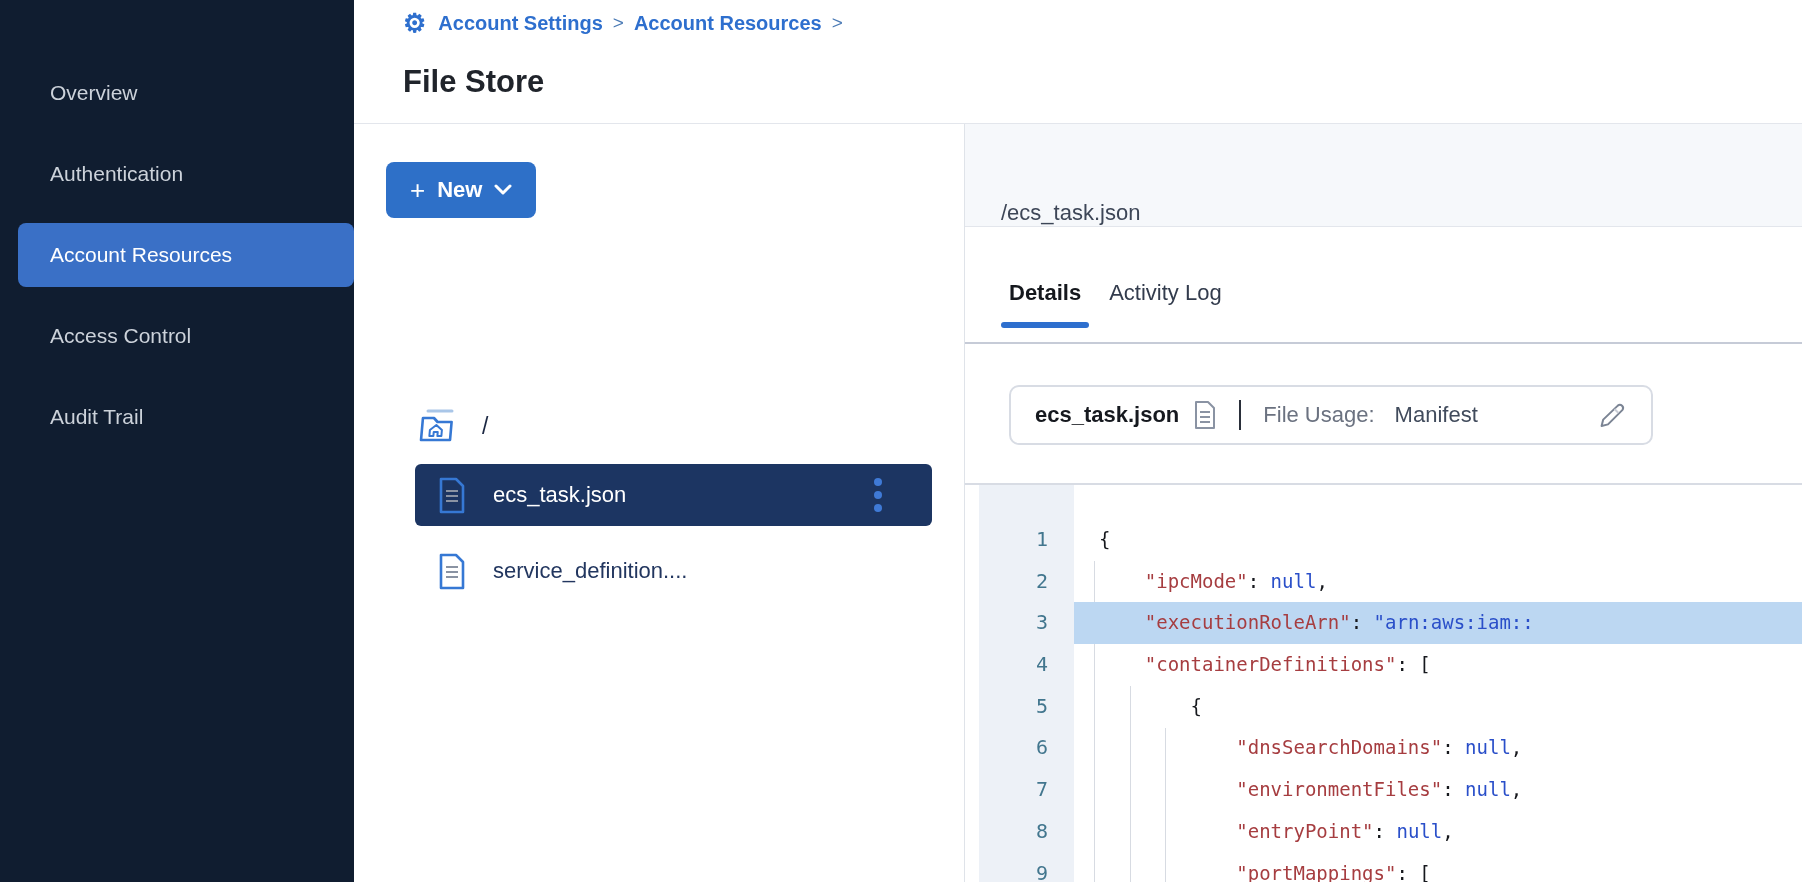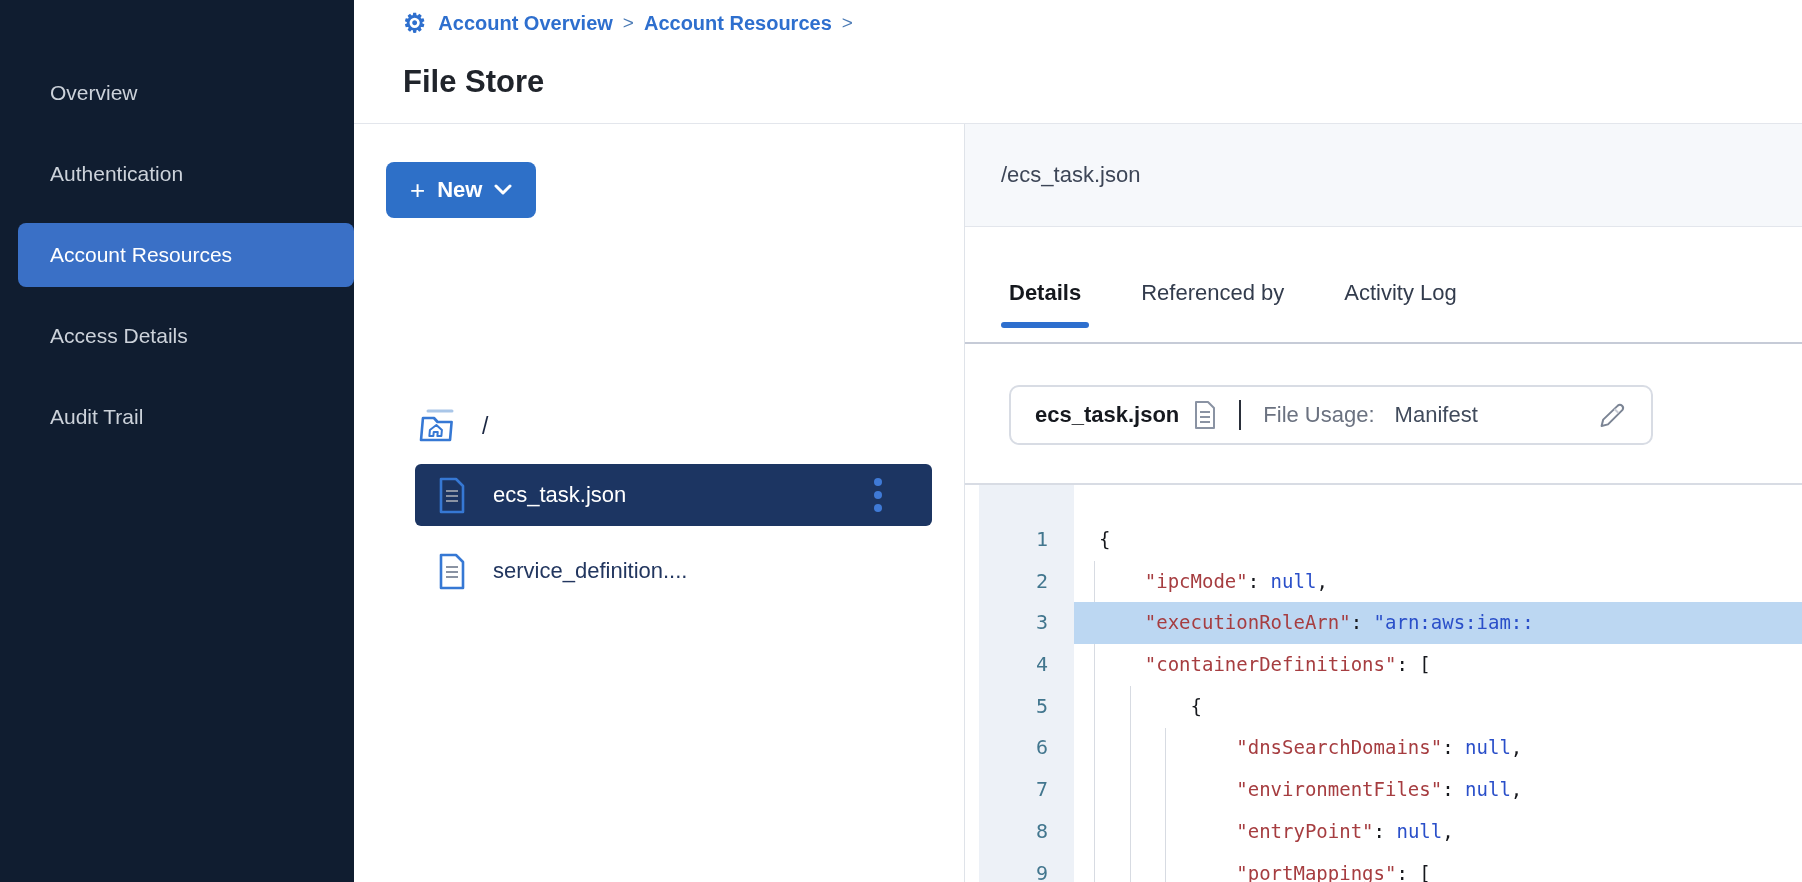--- a/index.html
+++ b/index.html
@@ -46,24 +46,24 @@
   .kebab { position:absolute; right:50px; top:50%; transform:translateY(-50%);
            display:flex; flex-direction:column; gap:5px; cursor:pointer; }
   .kebab i { width:8px; height:8px; border-radius:50%; background:#3f7ad6; display:block; }
 
   
   .v-divider { position:absolute; left:964px; top:124px; bottom:0; width:1px; background:#dfe3e9; z-index:6; }
 
   
   .details { position:absolute; left:965px; top:124px; right:0; bottom:0; background:#fff; }
   .path-band { position:absolute; left:0; right:0; top:0; height:103px; background:#f6f8fb;
-               border-bottom:1px solid #e3e6ec; display:flex; align-items:center; }
+               border-bottom:1px solid #e3e6ec; display:flex; align-items:flex-end; }
   .path-band .path { margin-left:36px; font-size:22px; color:#3d4657; }
 
-  .tabs { position:absolute; left:44px; top:156px; display:flex; gap:60px; }
+  .tabs { position:absolute; left:44px; top:156px; display:flex; gap:28px; }
   .tab { font-size:22px; color:#333c4d; padding-bottom:22px; position:relative; cursor:pointer; }
   .tab.active { font-weight:700; color:#15181d; }
   .tab.active::after { content:""; position:absolute; left:-8px; right:-8px; bottom:0; height:6px;
                        background:#2e6fce; border-radius:4px; }
   .tabs-divider { position:absolute; left:0; right:0; top:218px; height:2px; background:#c6cbd7; }
 
   .info-bar { position:absolute; left:44px; top:261px; width:644px; height:60px;
               border:2px solid #d8dce4; border-radius:10px; background:#fff;
               display:flex; align-items:center; padding:0 24px; gap:14px; }
   .info-bar .iname { font-size:22px; font-weight:700; color:#16191f; }
@@ -95,29 +95,29 @@
 </head>
 <body>
 
 <div class="screen">
 
   <aside class="sidebar">
     <nav class="nav" id="nav">
         <div class="nav-item">Overview</div>
         <div class="nav-item">Authentication</div>
         <div class="nav-item active">Account Resources</div>
-        <div class="nav-item">Access Details</div>
+        <div class="nav-item">Access Control</div>
         <div class="nav-item">Audit Trail</div>
       </nav>
   </aside>
 
   <header class="top-header">
     <div class="breadcrumb" id="breadcrumb">
       <span class="crumb-gear">⚙</span>
-    <span class="crumb-link">Account Overview</span>
+    <span class="crumb-link">Account Settings</span>
         <span class="crumb-sep">&gt;</span>
         <span class="crumb-link">Account Resources</span>
         <span class="crumb-sep">&gt;</span>
       </div>
     <h1 class="page-title">File Store</h1>
   </header>
 
   <section class="browser">
     <button class="btn-new">
       <span class="plus">+</span>
@@ -175,21 +175,20 @@
 
   <div class="v-divider"></div>
 
   <section class="details">
     <div class="path-band">
       <span class="path">/ecs_task.json</span>
     </div>
 
     <div class="tabs" id="tabs">
         <div class="tab active">Details</div>
-        <div class="tab">Referenced by</div>
         <div class="tab">Activity Log</div>
       </div>
     <div class="tabs-divider"></div>
 
     <div class="info-bar">
       <span class="iname">ecs_task.json</span>
       <span>
         <svg width="24" height="30" viewBox="0 0 24 30">
           <path d="M3 2 h12 l6 6 v20 H3 z" fill="none" stroke="#8a93a3" stroke-width="2" stroke-linejoin="round"></path>
           <line x1="7" y1="12" x2="17" y2="12" stroke="#8a93a3" stroke-width="2"></line>

